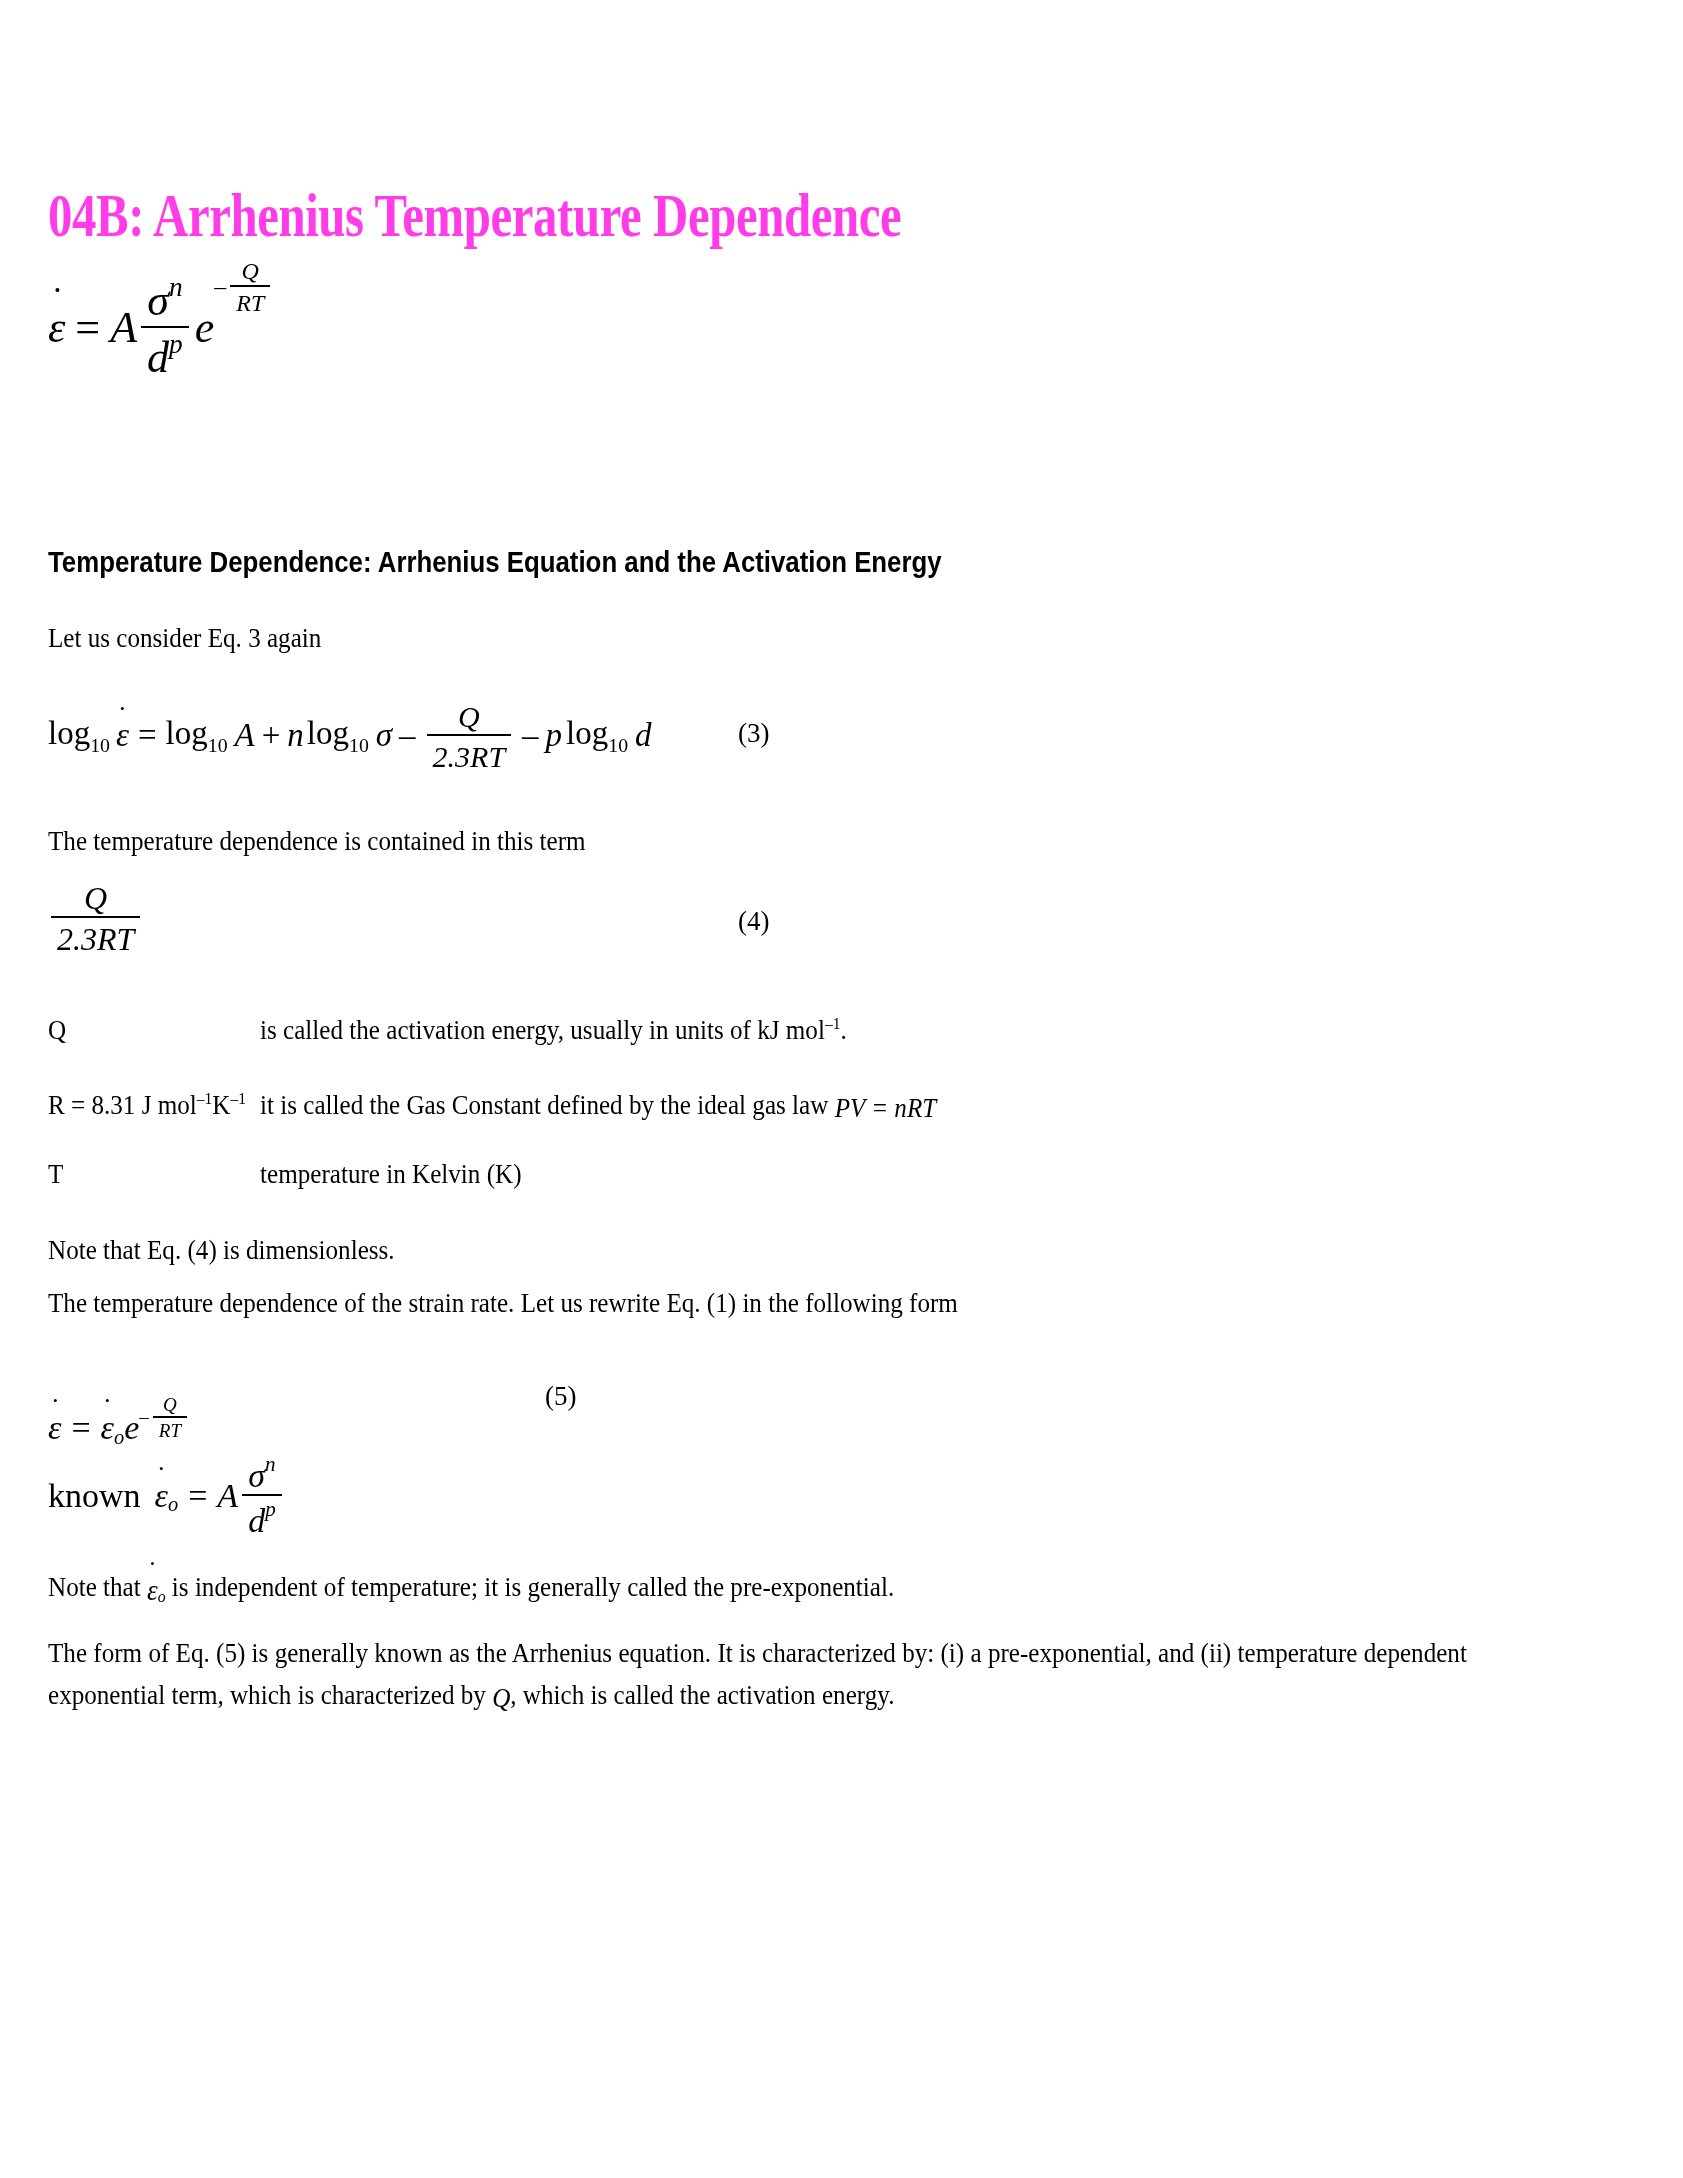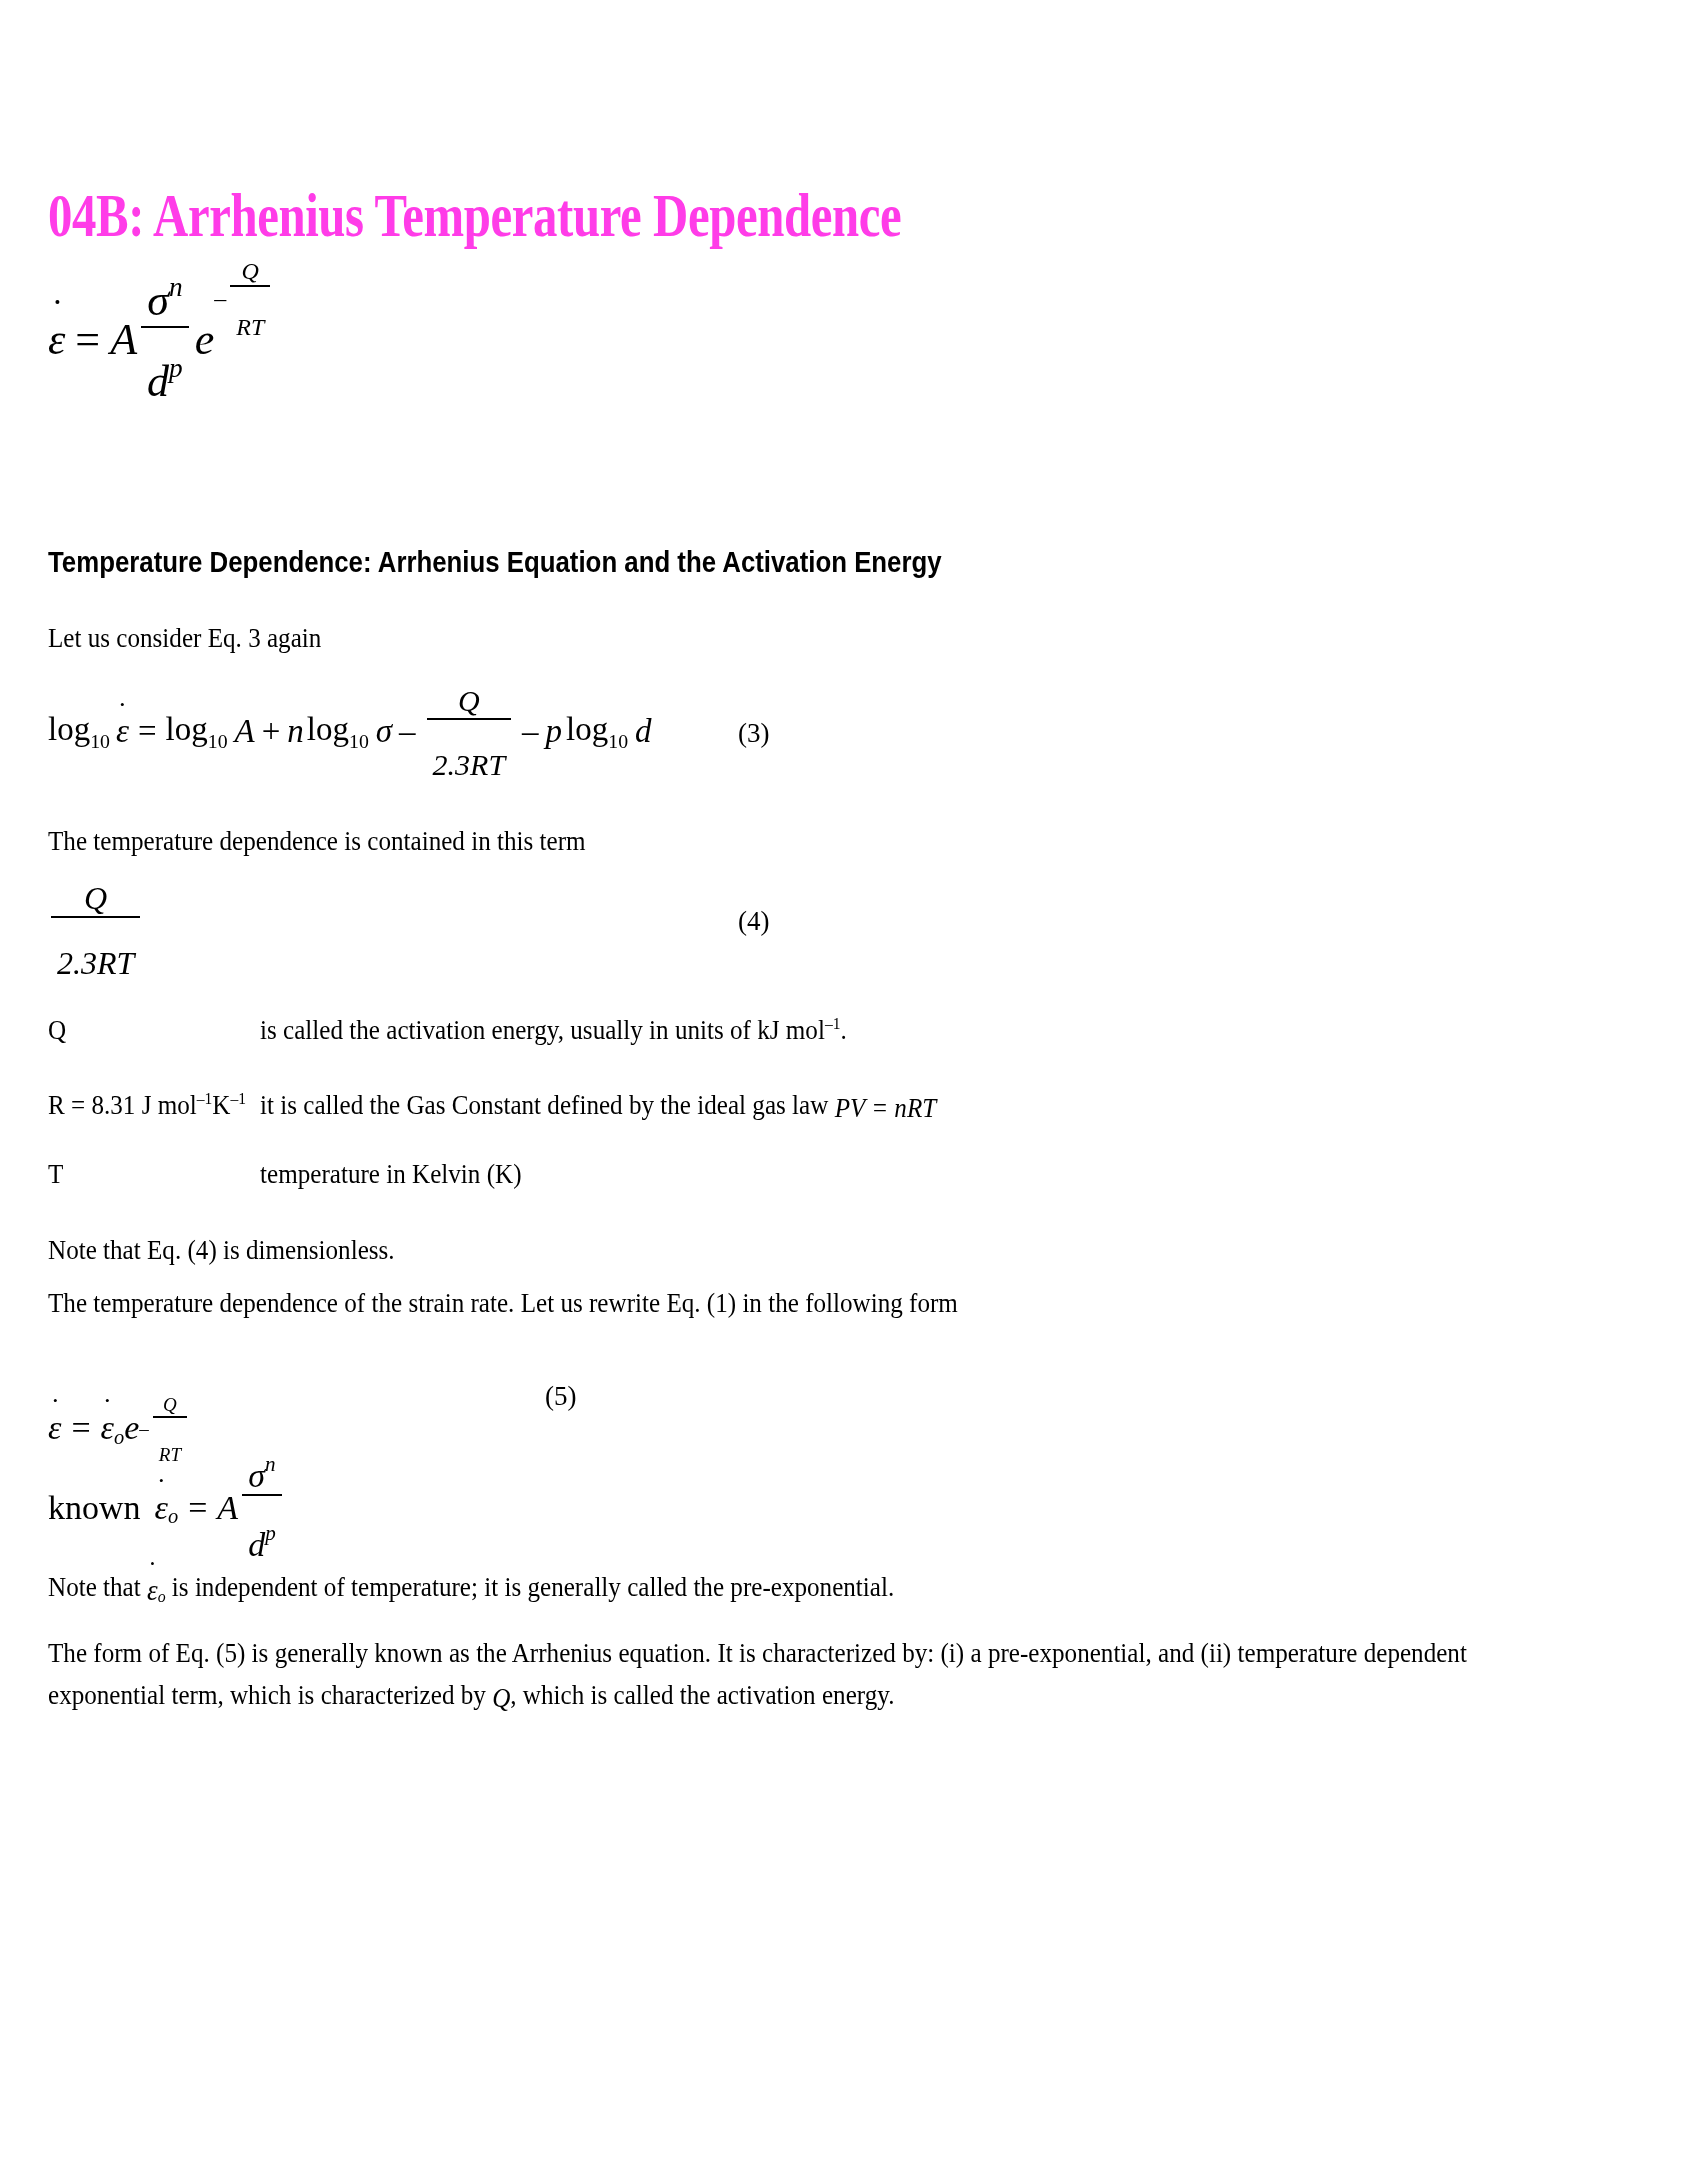--- a/index.html
+++ b/index.html
@@ -64,21 +64,20 @@
   .frac .num {
     display: block;
     padding: 0 6px 1px 6px;
     border-bottom: 2.5px solid #000;
     line-height: 1.05;
   }
   .frac .den {
     display: block;
     padding: 2px 6px 0 6px;
     line-height: 1.05;
-    margin-top: 24px;
   }
   .frac.thin .num { border-bottom-width: 2px; }
 
   .sup {
     font-size: 0.62em;
     vertical-align: super;
     font-style: italic;
   }
   .supup {
     font-size: 0.62em;
@@ -184,21 +183,21 @@
       </span><span class="math" style="margin-left:2px;">e</span><span style="display:inline-block; vertical-align:top; position:relative; top:-16px; font-size:24px;"><span class="math mathup">–</span><span class="frac thin" style="font-size:24px;">
           <span class="num"><span class="math">Q</span></span>
           <span class="den"><span class="math">RT</span></span>
         </span></span>
   </div>
 
   <h2 class="section-heading" style="top:520px;">Temperature Dependence: Arrhenius Equation and the Activation Energy</h2>
 
   <p class="body-text" style="top:619px; margin:0;">Let us consider Eq. 3 again</p>
 
-  <div class="eq-block" style="left:48px; top:682px; font-size:33px;">
+  <div class="eq-block" style="left:48px; top:698px; font-size:33px;">
     <span class="math mathup"><span>log</span><span class="sub">10</span></span><span class="math dotacc" style="margin-left:6px;"><span class="dotmark"></span><span>ε</span></span><span class="math mathup" style="margin:0 9px;">=</span><span class="math mathup"><span>log</span><span class="sub">10</span></span><span class="math" style="margin-left:7px;">A</span><span class="math mathup" style="margin:0 7px;">+</span><span class="math">n</span><span class="math mathup" style="margin-left:3px;"><span>log</span><span class="sub">10</span></span><span class="math" style="margin-left:7px;">σ</span><span class="math mathup" style="margin:0 7px;">–</span><span class="frac" style="font-size:30px;">
         <span class="num"><span class="math">Q</span></span>
         <span class="den"><span class="math">2.3RT</span></span>
       </span><span class="math mathup" style="margin:0 7px;">–</span><span class="math">p</span><span class="math mathup" style="margin-left:4px;"><span>log</span><span class="sub">10</span></span><span class="math" style="margin-left:7px;">d</span>
   </div>
   <span class="eq-num" style="left:738px; top:715px;">(3)</span>
 
   <p class="body-text" style="top:822px; margin:0;">The temperature dependence is contained in this term</p>
 
   <div class="eq-block" style="left:51px; top:879px; font-size:33px;">

